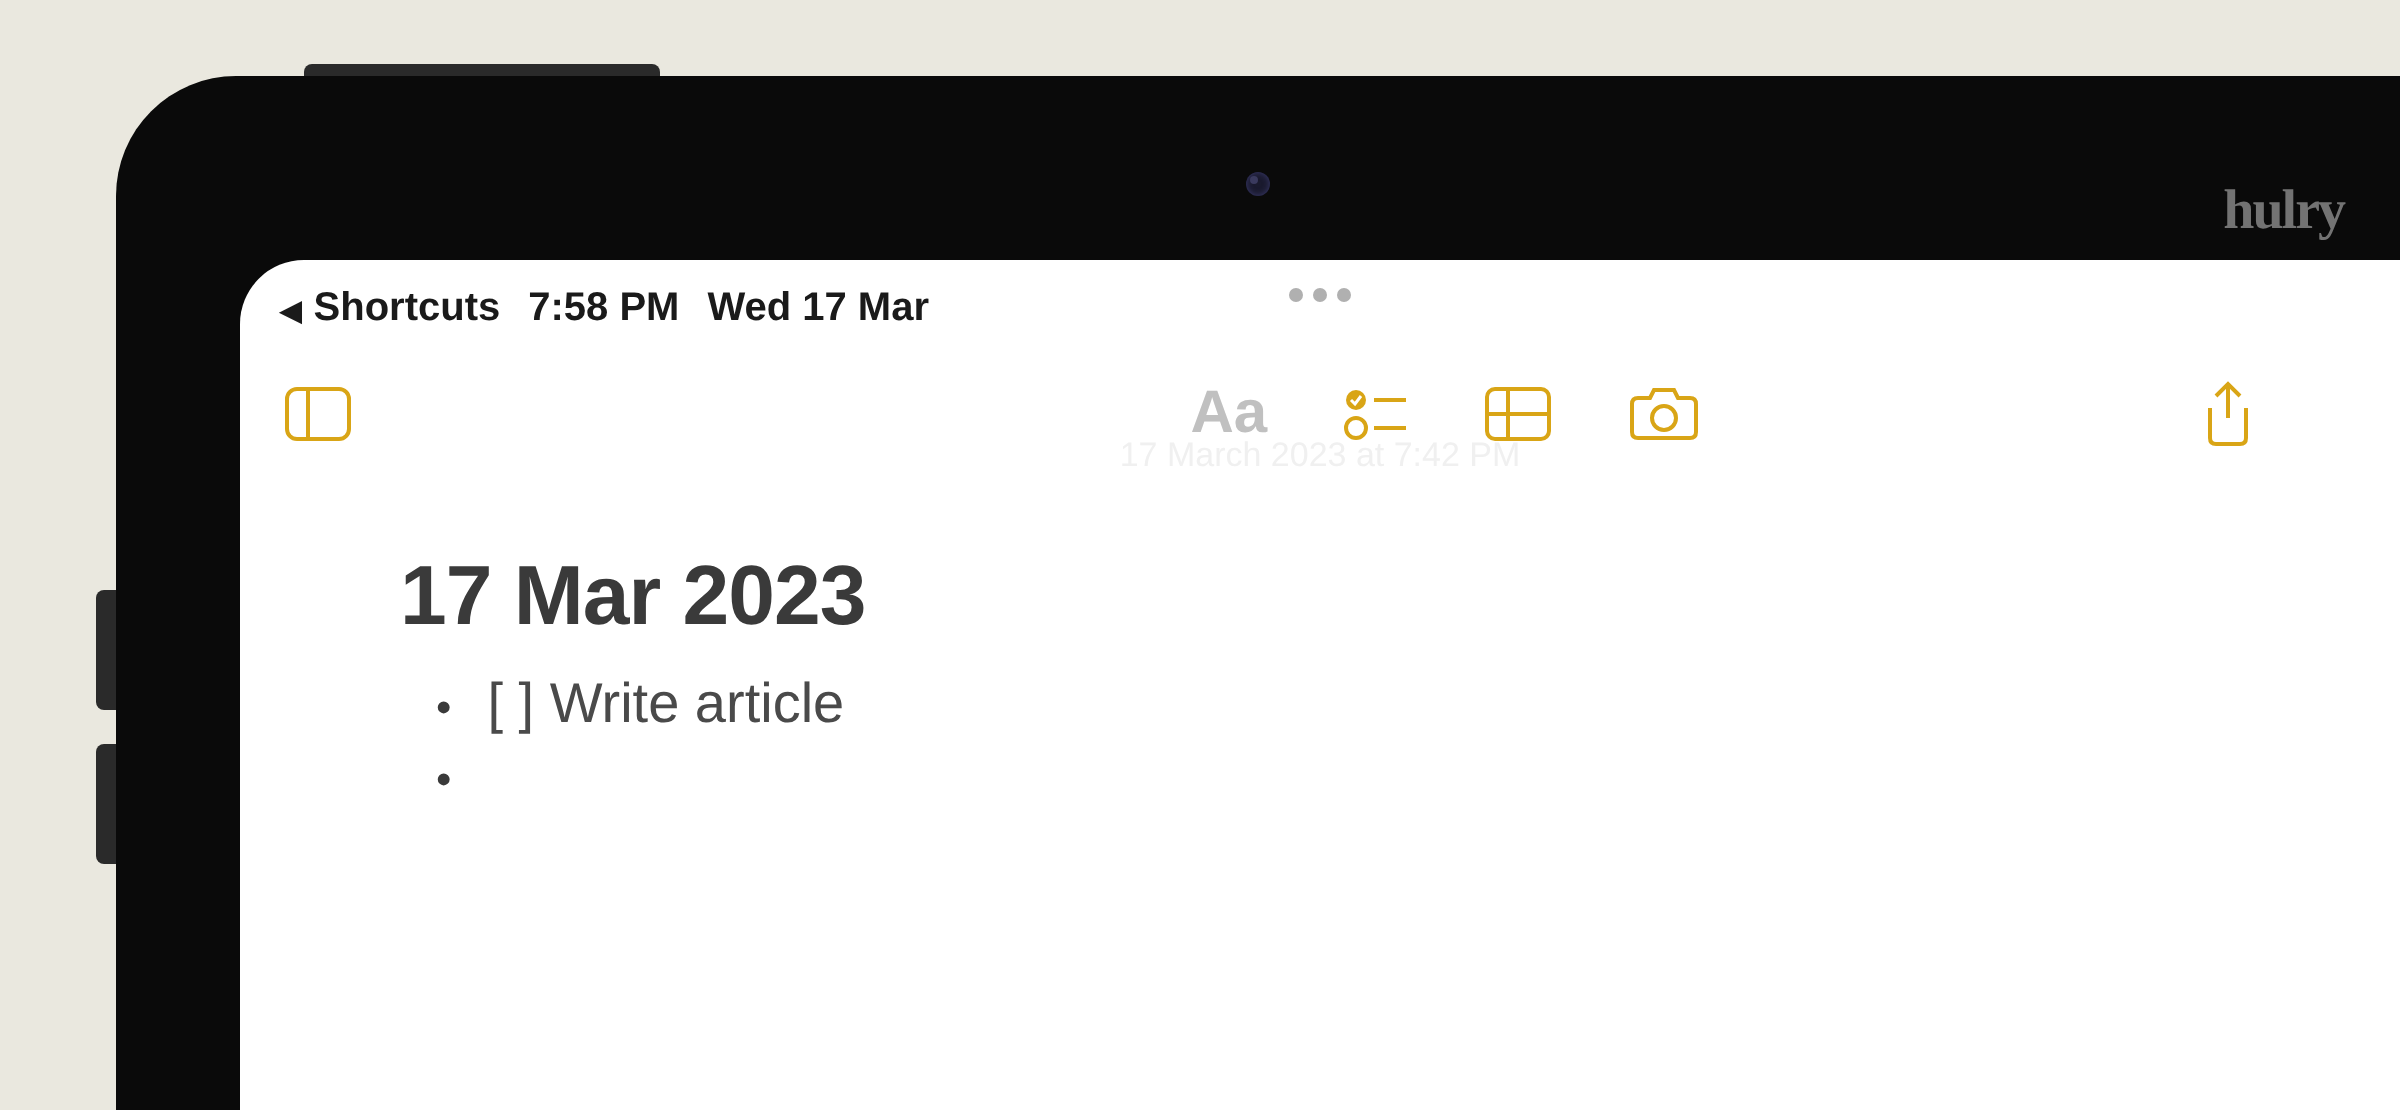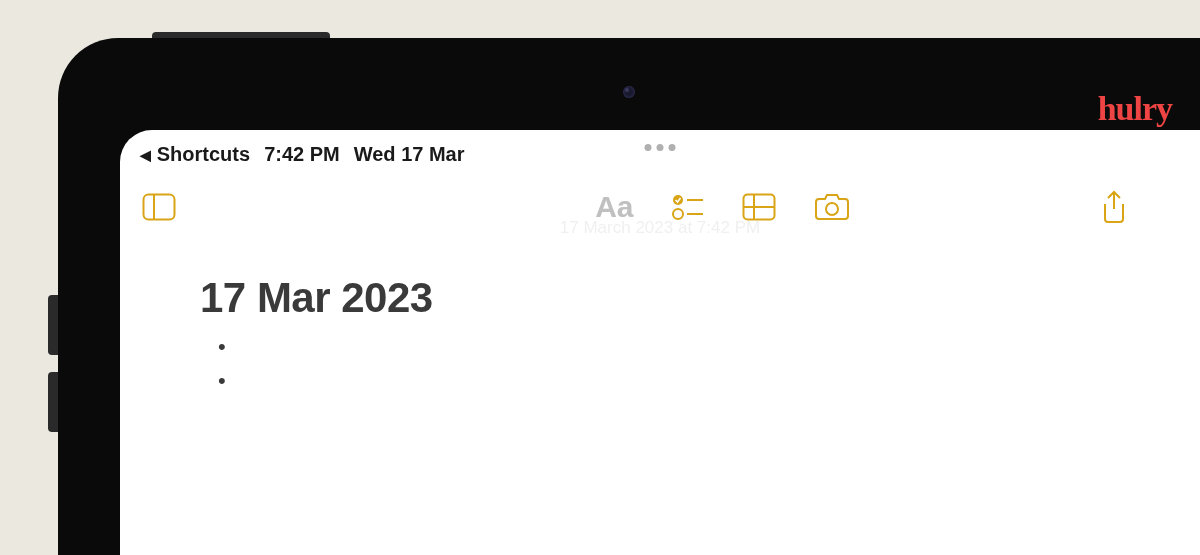--- a/index.html
+++ b/index.html
@@ -70,22 +70,22 @@
       left: 2px;
       width: 4px;
       height: 4px;
       background: #3a3a5e;
       border-radius: 50%;
     }
     .watermark {
       position: absolute;
       top: 52px;
       right: 28px;
-      color: #ef4444;
-      font-size: 34px;
+      color: #737373;
+      font-size: 28px;
       font-weight: 600;
       font-family: Georgia, serif;
       letter-spacing: -1px;
     }
     .screen {
       position: absolute;
       top: 92px;
       left: 62px;
       right: 0;
       bottom: -10px;
@@ -202,21 +202,21 @@
 
 <div class="device-frame">
   <div class="camera"></div>
   <div class="watermark">hulry</div>
 
   <div class="screen">
 
     <div class="status-bar">
       <span class="back-caret">◀</span>
       <span>Shortcuts</span>
-      <span>7:42 PM</span>
+      <span>7:58 PM</span>
       <span>Wed 17 Mar</span>
       <span class="spacer"></span>
     </div>
 
     <div class="menu-dots">
       <span></span>
         <span></span>
         <span></span>
     </div>
 
@@ -272,20 +272,21 @@
       </div>
     </div>
 
     <div class="note-meta">17 March 2023 at 7:42 PM</div>
 
     <div class="note-content">
       <h1 class="note-title">17 Mar 2023</h1>
       <ul class="note-list">
         <li>
           <span class="bullet">•</span>
+          <span>[ ] Write article</span>
         </li>
         <li>
           <span class="bullet">•</span>
         </li>
       </ul>
     </div>
 
   </div>
 </div>
 

